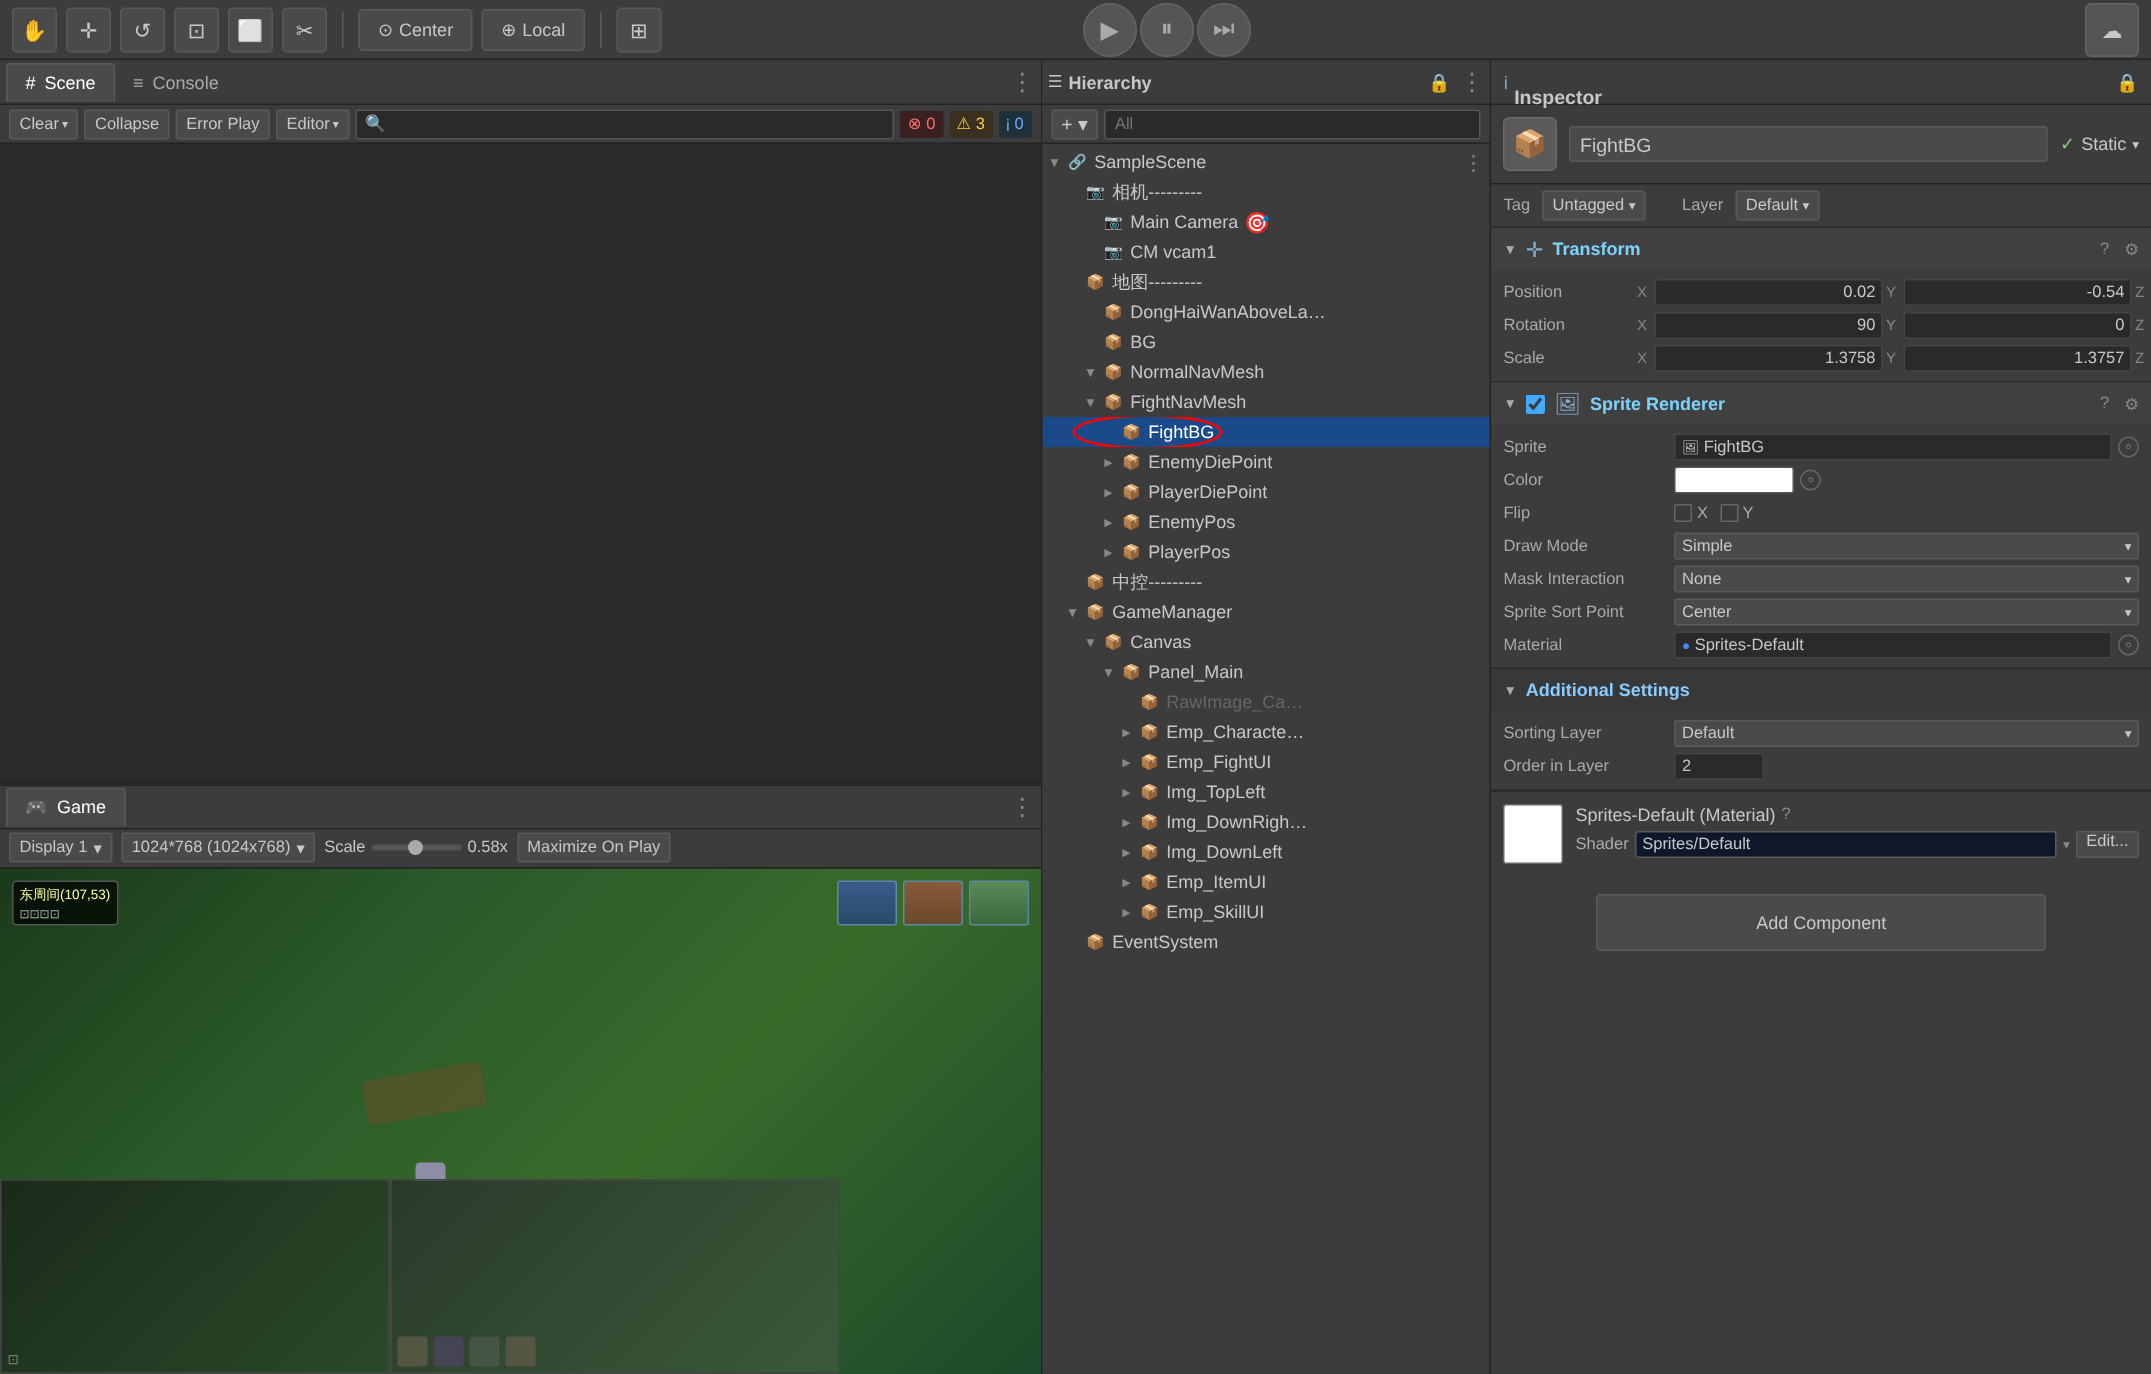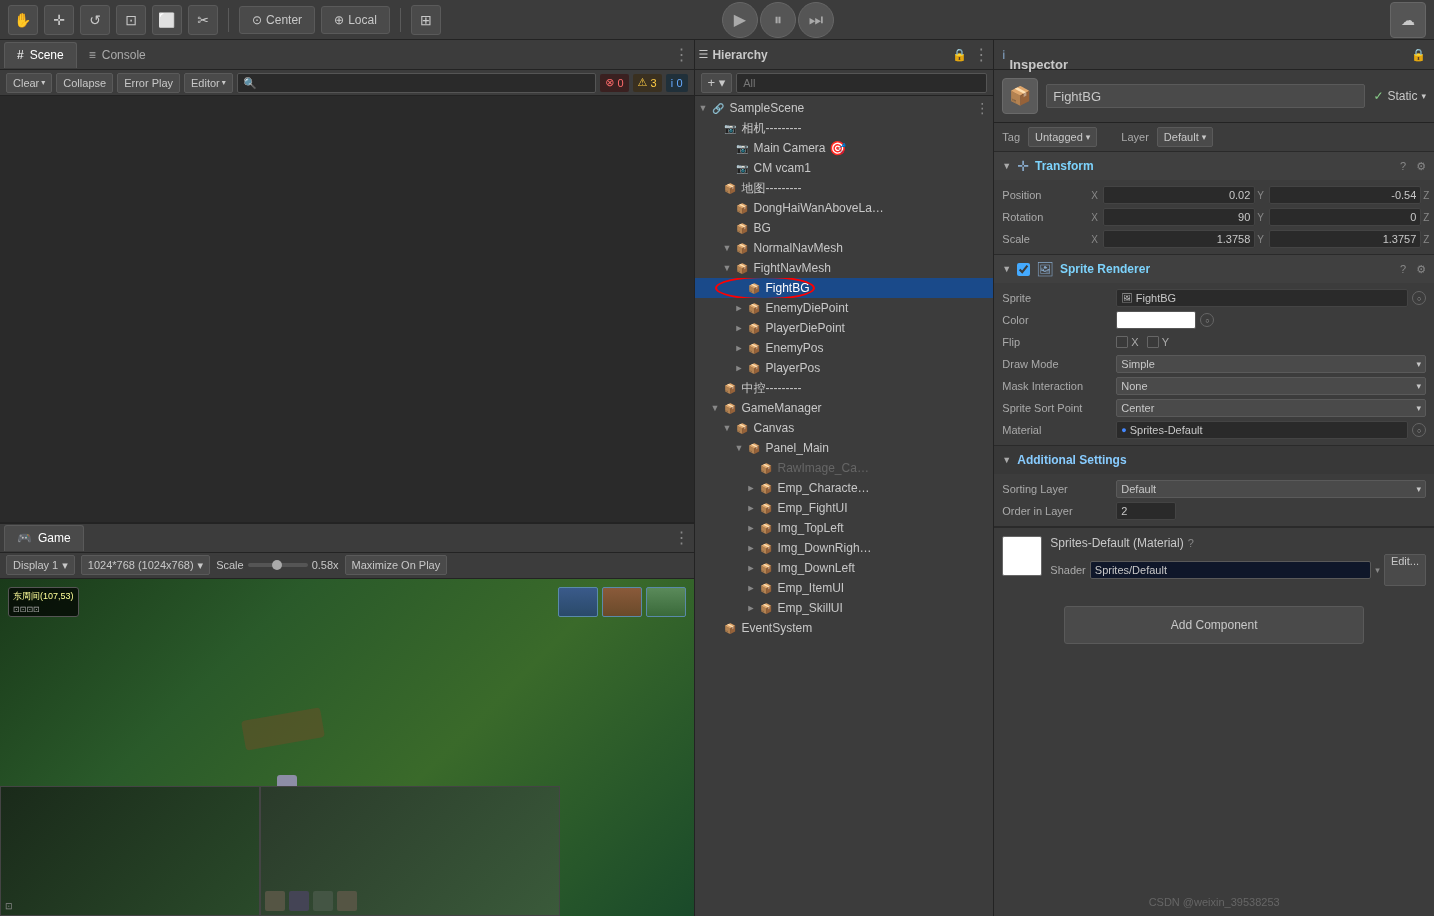--- a/index.html
+++ b/index.html
@@ -510,21 +510,21 @@
       height: 18px;
       background: #0f172a;
       border: 1px solid #5a5a5a;
       border-radius: 2px;
       color: #c8c8c8;
       padding: 0 4px;
       font-size: 11px;
       display: flex; align-items: center;
     }
     .edit-btn {
-      height: 32px; padding: 0 6px;
+      height: 18px; padding: 0 6px;
       background: #4a4a4a;
       border: 1px solid #5a5a5a;
       border-radius: 2px;
       color: #c8c8c8;
       cursor: pointer;
       font-size: 11px;
     }
     .question-icon { color: #888; cursor: pointer; font-size: 11px; }
 
     
@@ -1154,18 +1154,15 @@
         </div>
       </div>
     </div>
 
     <div class="add-component-area">
       <div class="add-component-btn">
         <span>Add Component</span>
       </div>
     </div>
 
-    <div style="padding:8px;text-align:center;font-size:11px;color:#666;margin-top:auto;">
-      <span>CSDN @weixin_39538253</span>
-    </div>
   </div>
 
 </div>
 
 </body></html>

